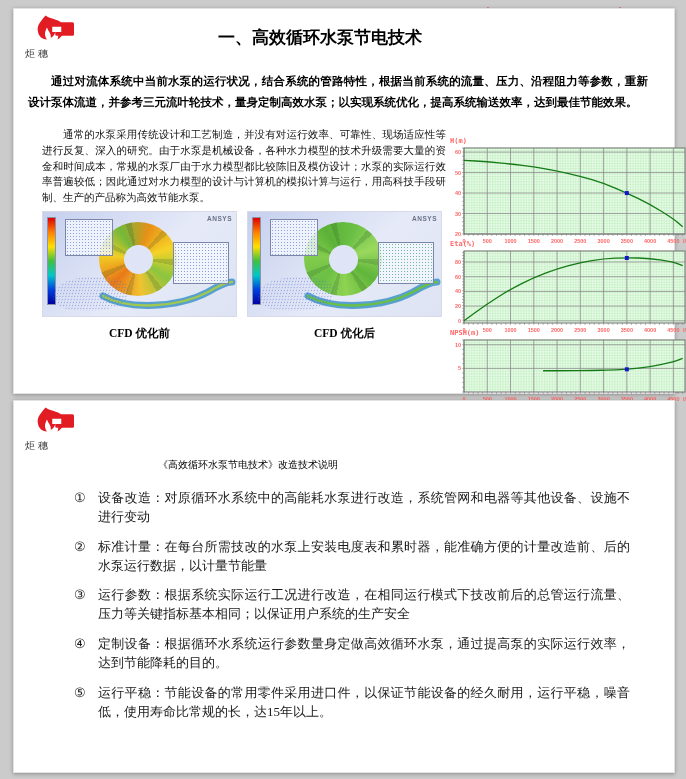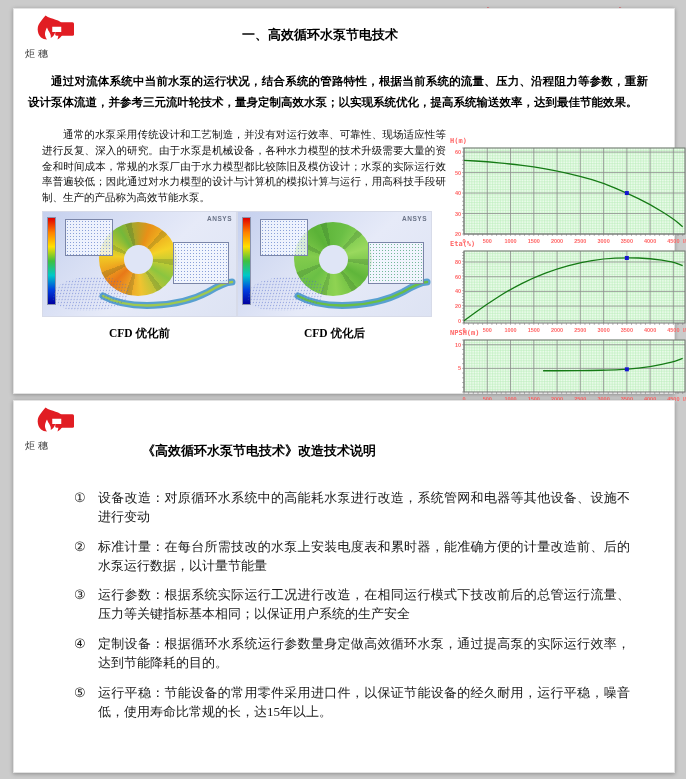--- a/index.html
+++ b/index.html
@@ -16,31 +16,31 @@
 
   
   .logo{position:absolute;left:11px;top:5px;width:56px;}
   .logo svg{display:block;margin:0 auto;}
   .logo .logo-text{font-size:10px;color:#3a3a3a;letter-spacing:3px;display:block;margin-top:0;}
 
   .top-mark{position:absolute;top:2px;opacity:.9;}
 
   
   .p1-title{position:absolute;top:17px;left:0;right:0;margin:0;text-align:center;
-    padding-right:48px;font-size:13px;font-weight:bold;color:#000;}
+    padding-right:48px;font-size:17px;font-weight:bold;color:#000;}
   .p1-subtitle{position:absolute;top:37px;left:72px;margin:0;font-size:13.5px;font-weight:bold;color:#1b75bc;}
   .lead{position:absolute;top:62px;left:14px;right:26px;margin:0;
     font-size:11.5px;font-weight:bold;line-height:1.8;text-indent:2em;text-align:justify;color:#000;}
   .cols{position:absolute;top:118px;left:28px;right:4px;display:flex;}
   .col-left{width:410px;flex:none;}
   .col-right{width:240px;flex:none;margin-left:0;}
   .para2{margin:0 6px 0 0;font-family:"Liberation Serif",serif;font-size:10.5px;
     line-height:1.5;text-indent:2em;text-align:justify;color:#111;}
 
-  .cfd-row{display:flex;gap:0;margin-top:5px;}
+  .cfd-row{display:flex;gap:10px;margin-top:5px;}
   .cfd{margin:0;width:195px;}
   .cfd-img{position:relative;height:104px;overflow:hidden;border:1px solid #d7dbe9;
     background:linear-gradient(135deg,#c5d0ee 0%,#e6eaf8 55%,#dde3f3 100%);}
   .colorbar{position:absolute;left:4px;top:5px;width:7px;height:86px;border:1px solid #8b93ad;
     background:linear-gradient(#e00000,#ff8000,#ffe000,#3fc03f,#00c8c8,#0040e0,#0000a0);}
   .ansys{position:absolute;right:4px;top:3px;font-size:6.5px;font-weight:bold;color:#6a7387;letter-spacing:.5px;}
   .impeller{position:absolute;left:56px;top:10px;width:78px;height:74px;border-radius:50%;}
   .cfd-before .impeller{background:conic-gradient(from 20deg,#e89018,#f5d327,#8bc53f,#f0c330,#e87818,#f2cf25,#74b83a,#e89018);}
   .cfd-after  .impeller{background:conic-gradient(from 20deg,#6abf45,#9ad95e,#5fb53a,#8fd352,#6abf45,#84cc4d,#5bb237,#6abf45);}
   .impeller::before{content:"";position:absolute;inset:0;border-radius:50%;
@@ -59,21 +59,21 @@
   .note{position:absolute;left:16px;bottom:8px;margin:0;font-size:11.5px;font-weight:bold;color:#000;}
 
   
   .charts{margin-top:18px;font-weight:bold;}
   .chartwrap{position:relative;margin-bottom:3px;}
   .ctitle{position:absolute;left:-2px;top:-8px;font-size:7px;color:#ff6666;
     font-family:"DejaVu Sans Mono",monospace;z-index:2;}
   .chartwrap svg{display:block;}
 
   
-  .p2-title{position:absolute;top:41px;left:128px;margin:0;font-size:13px;font-weight:bold;color:#000;}
+  .p2-title{position:absolute;top:41px;left:128px;margin:16px;font-size:10px;font-weight:normal;color:#000;}
   .items{position:absolute;top:88px;left:60px;right:44px;}
   .item{display:flex;margin-bottom:11px;font-family:"Liberation Serif",serif;
     font-size:13px;line-height:1.45;color:#1a1a1a;}
   .item .num{flex:none;width:24px;}
   .item .txt{flex:1;text-align:justify;}
 </style>
 </head>
 <body>
 
 <span class="top-mark" style="left:484px">

